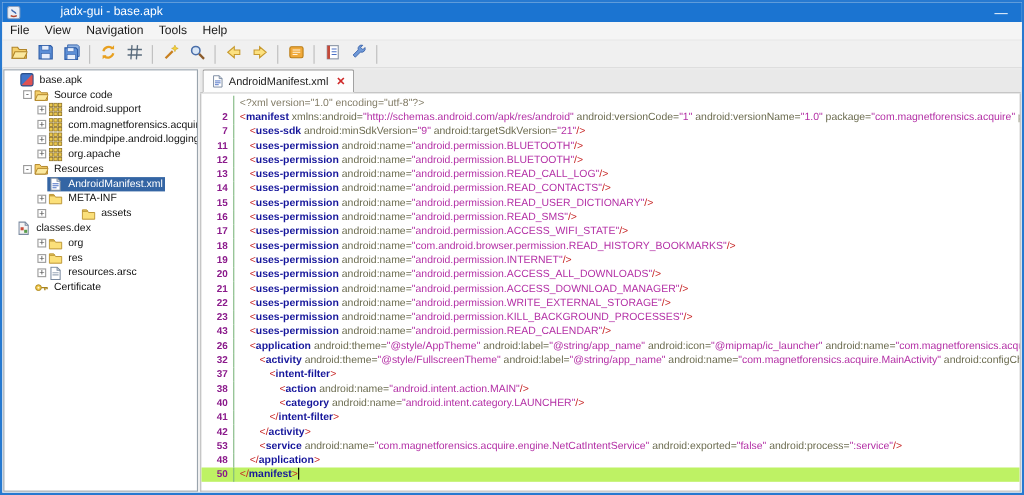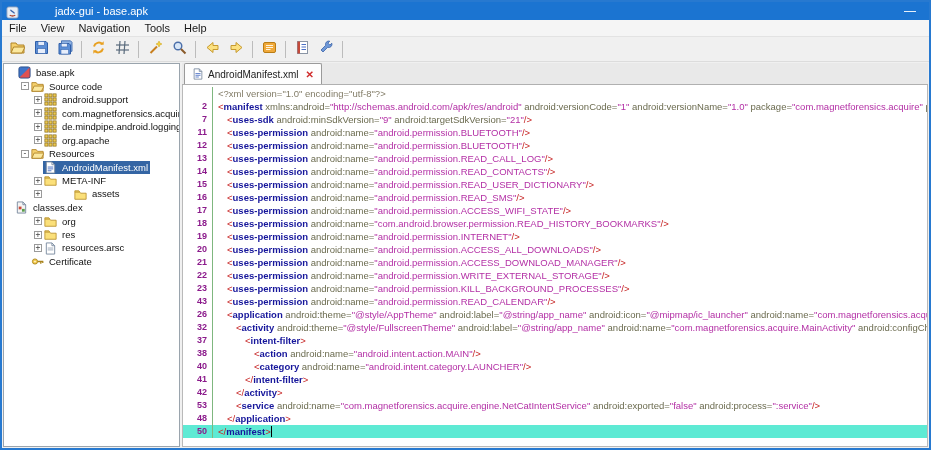--- a/index.html
+++ b/index.html
@@ -37,21 +37,21 @@
   
   .editor { flex:1; display:flex; flex-direction:column; margin:1px 1px 1px 2px; min-width:0; }
   .tabbar { height:22px; background:#e9e9e9; border-bottom:1px solid #b0b0b0; display:flex; align-items:flex-end; padding-left:2px; flex:none; }
   .tab { height:21px; background:#fdfdfd; border:1px solid #9a9a9a; border-bottom:none; border-radius:2px 2px 0 0; display:flex; align-items:center; padding:0 7px; font-size:10px; color:#222; }
   .tab-ico { width:12px; height:12px; margin-right:4px; }
   .tab-ico svg { width:12px; height:12px; display:block; }
   .tab-close { color:#cf2a2a; font-weight:bold; font-size:10px; margin-left:7px; cursor:default; }
 
   .code-area { flex:1; background:#fff; border:1px solid #b9b9b9; border-top:none; overflow:hidden; display:flex; flex-direction:column; padding-top:2px; }
   .crow { height:13px; display:flex; flex:none; font-size:9.5px; line-height:13px; }
-  .crow.hl { background:#5eead4; }
+  .crow.hl { background:#bef264; }
   .ln { width:30px; flex:none; text-align:right; padding-right:5px; color:#8b1a8b; font-weight:bold; border-right:1px solid #7fb77f; font-size:9px; }
   .ctext { padding-left:5px; white-space:pre; overflow:hidden; flex:1; }
   .tk-p { color:#c62222; }
   .tk-t { color:#16169b; font-weight:bold; }
   .tk-a { color:#6b6b4f; }
   .tk-v { color:#b32fa5; }
   .tk-x { color:#837d68; }
   .cursor { display:inline-block; width:1.5px; height:11px; background:#000; vertical-align:-2px; }
 </style>
 </head>

